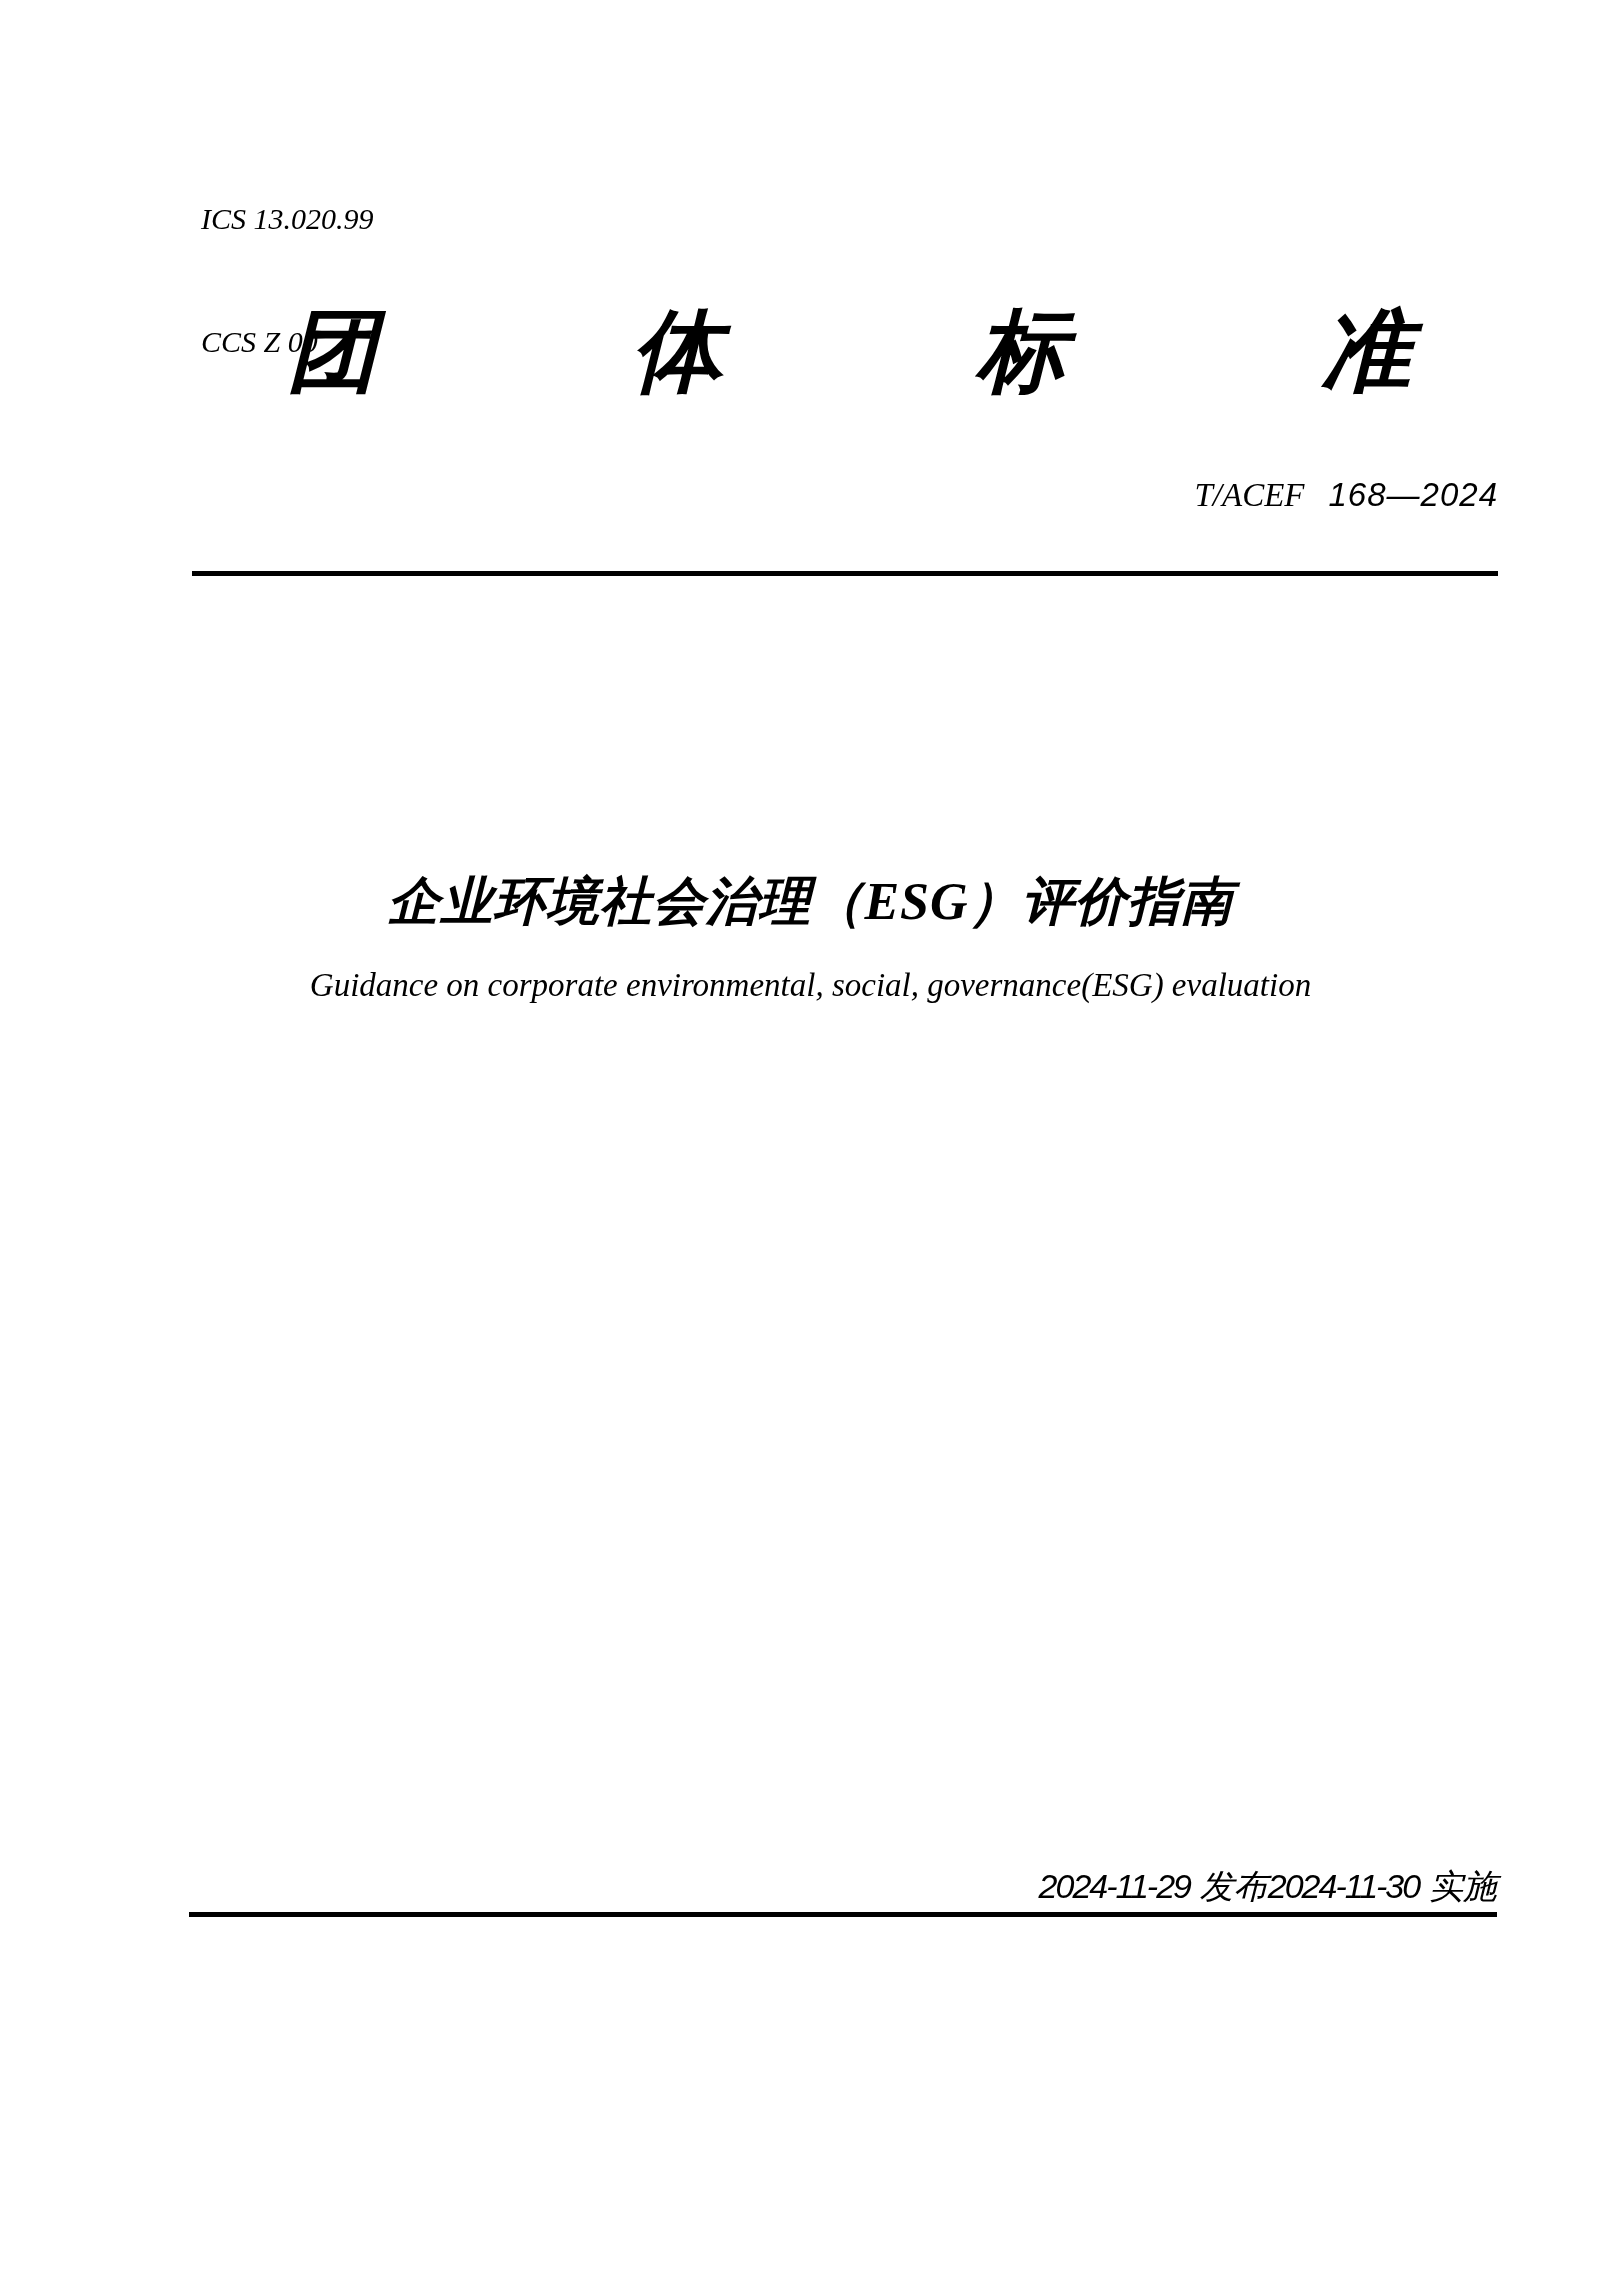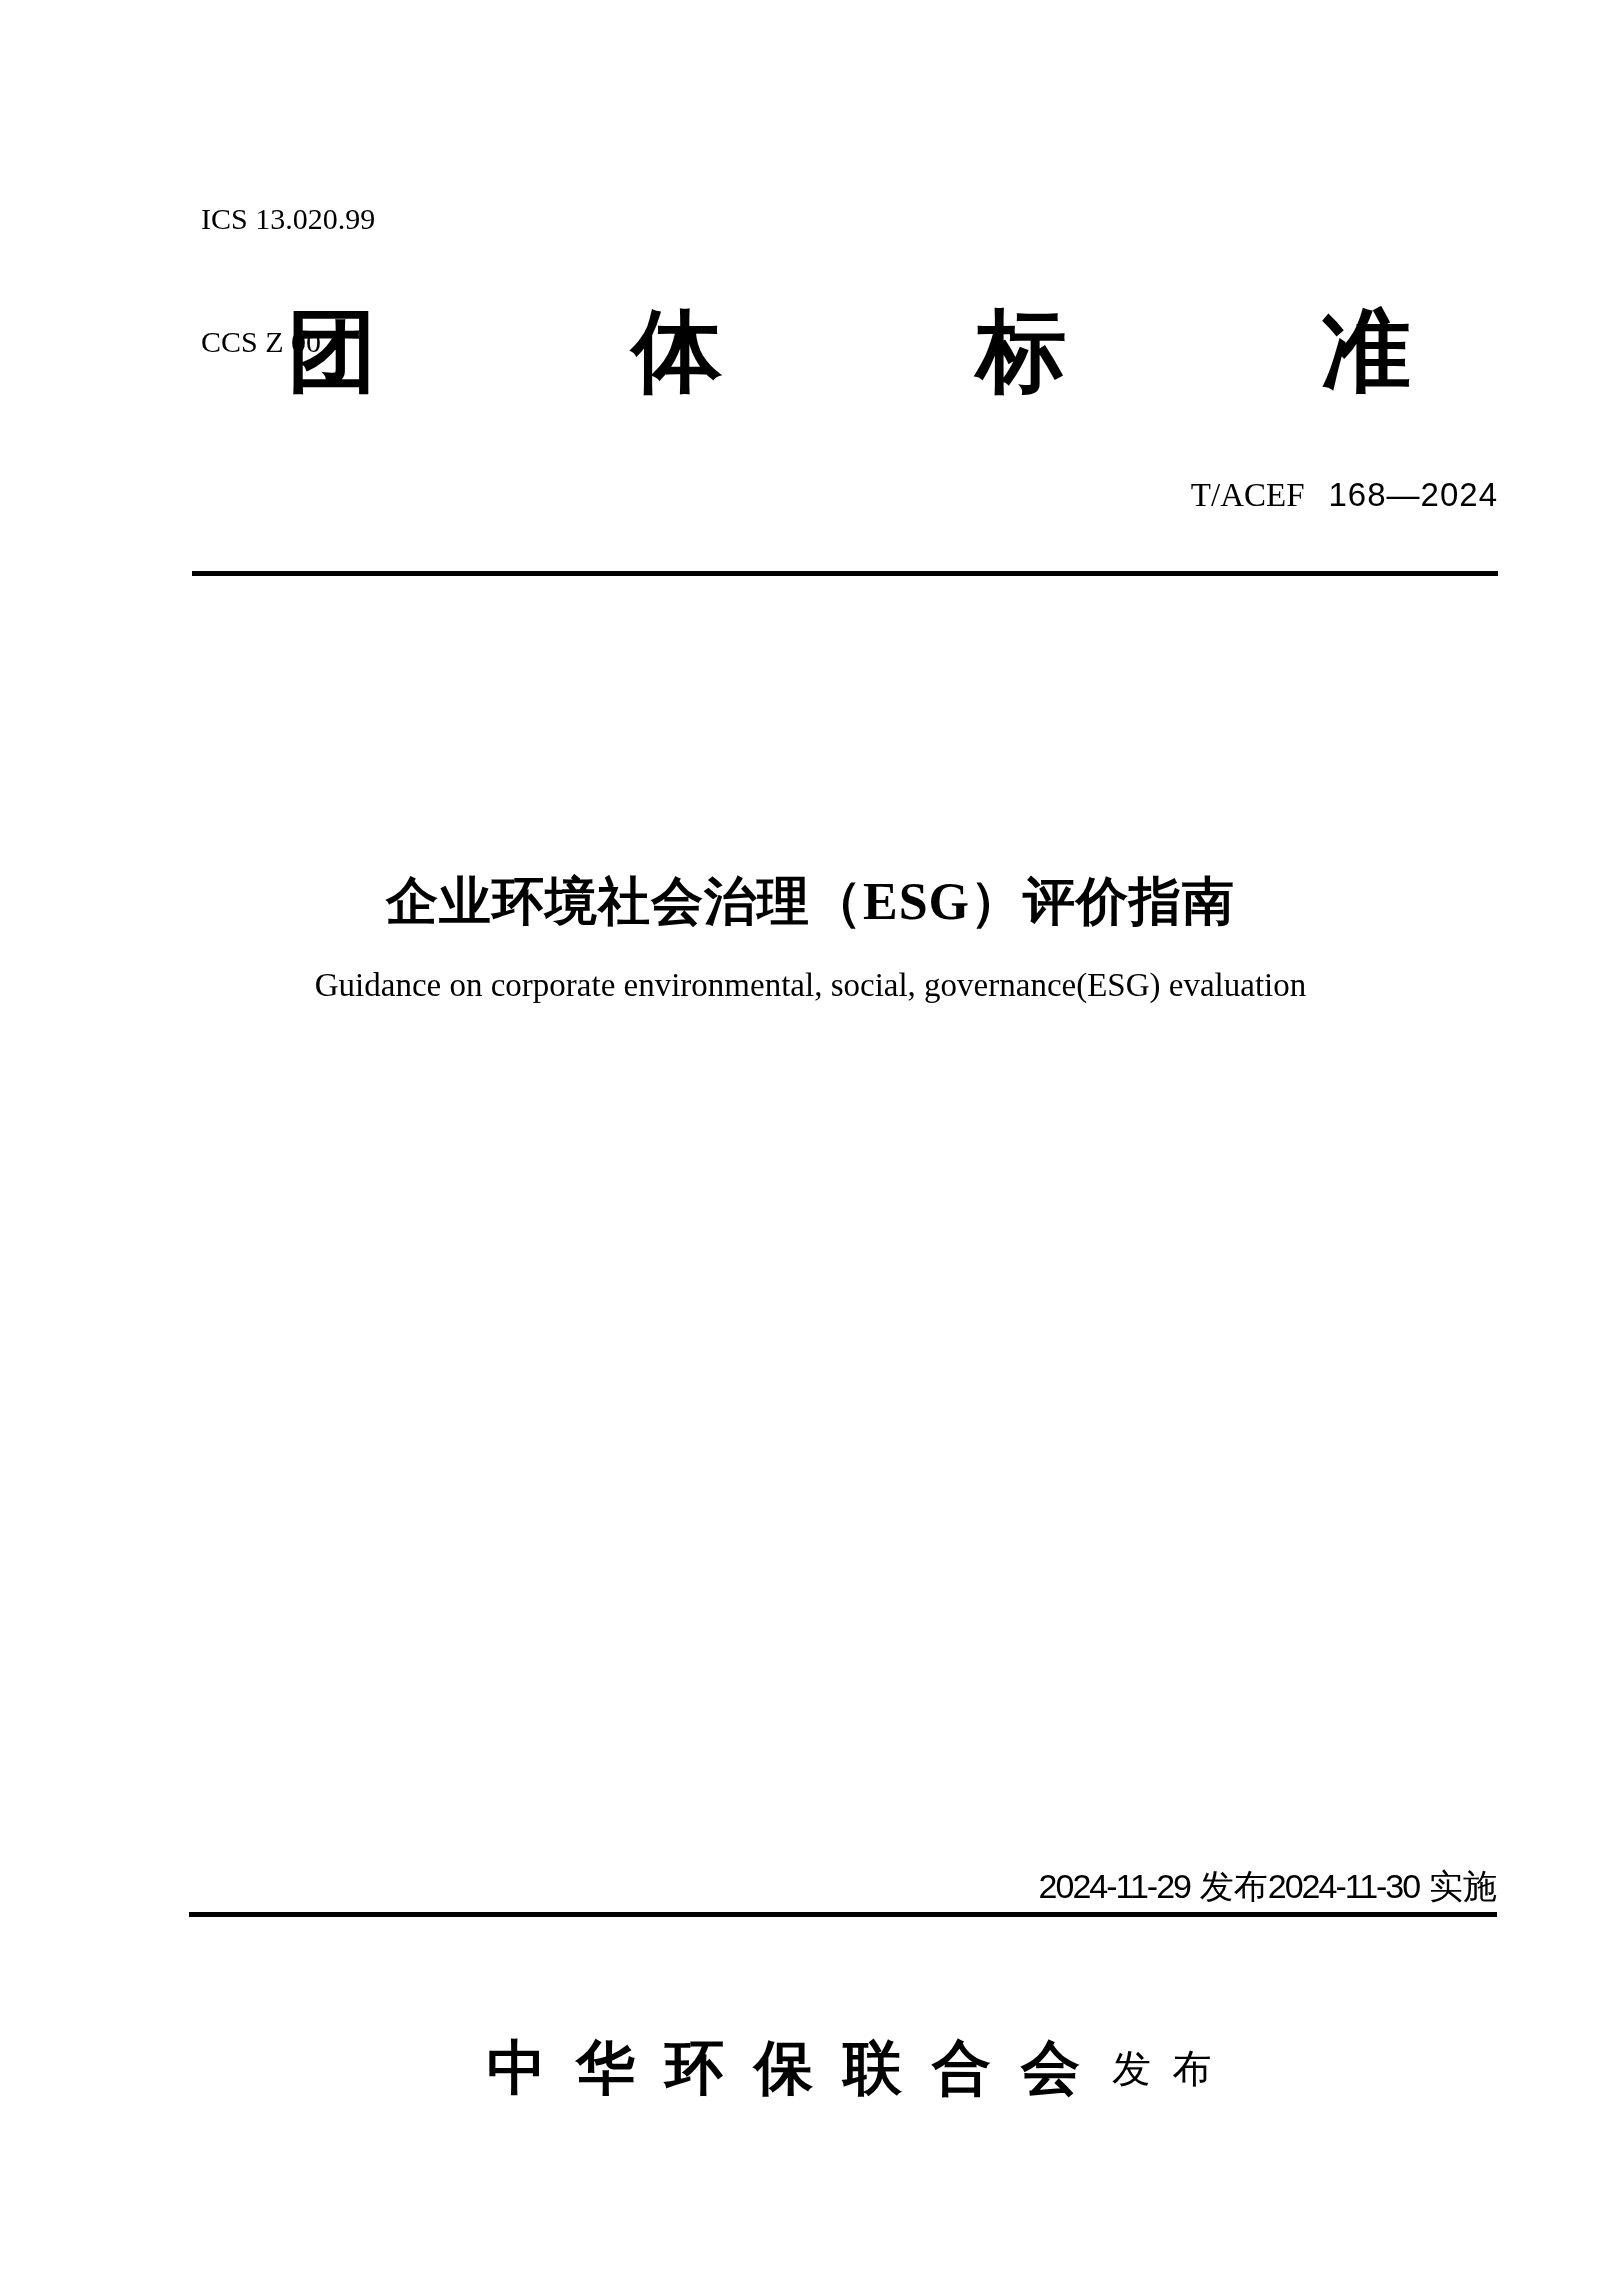--- a/index.html
+++ b/index.html
@@ -4,20 +4,21 @@
 <style>
   html, body { margin: 0; padding: 0; background: #ffffff; }
   #page {
     position: relative;
     width: 1621px;
     height: 2293px;
     background: #ffffff;
     color: #000000;
     font-family: "Liberation Serif", serif;
     overflow: hidden;
+    font-style: italic;
   }
 
   
   .ics-block {
     position: absolute;
     left: 201px;
     top: 116px;
     font-size: 30px;
     line-height: 41px;
     font-family: "Liberation Serif", serif;
@@ -156,19 +157,15 @@
     <div>
       <span class="date-num">2024-11-29</span><span class="date-label">发布</span>
     </div>
     <div>
       <span class="date-num">2024-11-30</span><span class="date-label">实施</span>
     </div>
   </div>
 
   <div class="rule rule-bottom"></div>
 
-  <div class="publisher-row">
-    <span class="publisher-org">中华环保联合会</span>
-    <span class="publisher-action">发布</span>
-  </div>
 
 </div>
 
 
 </body></html>

